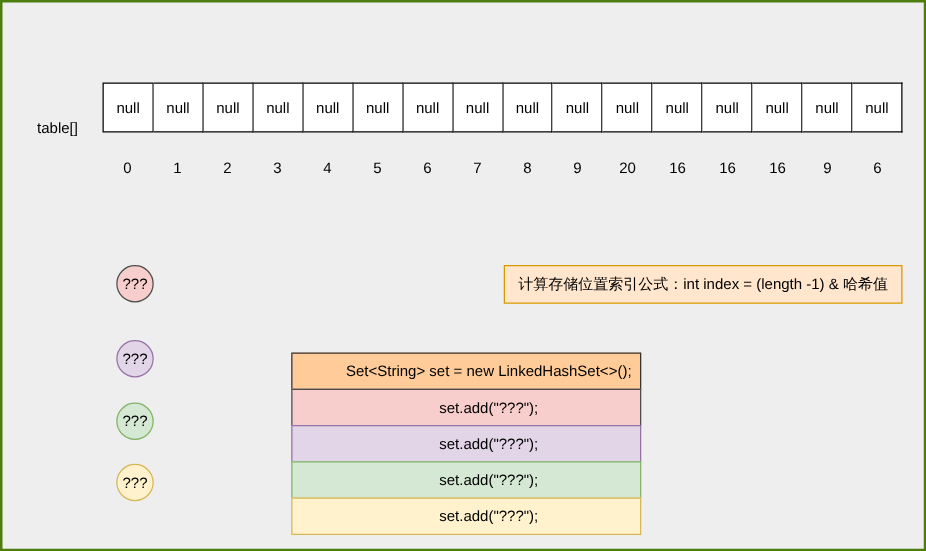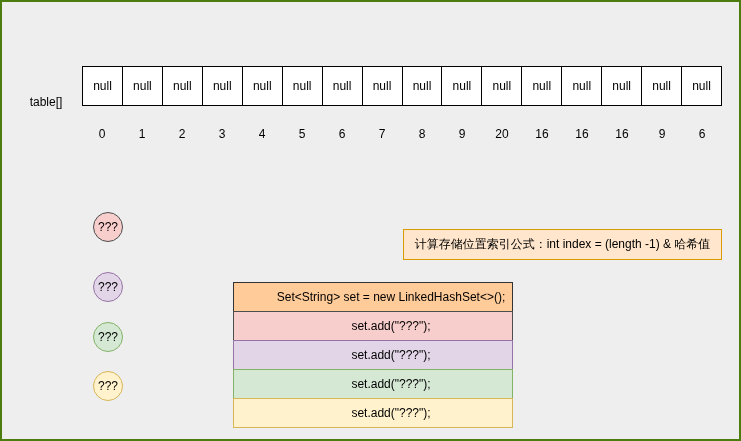--- a/index.html
+++ b/index.html
@@ -100,21 +100,21 @@
       <div class="index-slot">16</div>
       <div class="index-slot">9</div>
       <div class="index-slot">6</div>
     </div>
 
   <div class="circle c1" style="background: rgb(248, 206, 204); border-color: rgb(77, 77, 77);">???</div>
   <div class="circle c2" style="background: rgb(225, 213, 231); border-color: rgb(150, 115, 166);">???</div>
   <div class="circle c3" style="background: rgb(213, 232, 212); border-color: rgb(130, 179, 102);">???</div>
   <div class="circle c4" style="background: rgb(255, 242, 204); border-color: rgb(214, 182, 86);">???</div>
 
-  <div class="formula-box" style="background: rgb(255, 230, 204); border-color: rgb(215, 155, 0); margin-top: 17px;">计算存储位置索引公式：int index = (length -1) &amp; 哈希值</div>
+  <div class="formula-box" style="background: rgb(255, 230, 204); border-color: rgb(215, 155, 0);">计算存储位置索引公式：int index = (length -1) &amp; 哈希值</div>
 
   <div class="code-table">
       <div class="code-row" style="background: rgb(255, 204, 153); border-color: rgb(51, 51, 51);">Set&lt;String&gt; set = new LinkedHashSet&lt;&gt;();</div>
       <div class="code-row" style="background: rgb(248, 206, 204); border-color: rgb(77, 77, 77);">set.add("???");</div>
       <div class="code-row" style="background: rgb(225, 213, 231); border-color: rgb(150, 115, 166);">set.add("???");</div>
       <div class="code-row" style="background: rgb(213, 232, 212); border-color: rgb(130, 179, 102);">set.add("???");</div>
       <div class="code-row" style="background: rgb(255, 242, 204); border-color: rgb(214, 182, 86);">set.add("???");</div>
     </div>
 
 </div>

